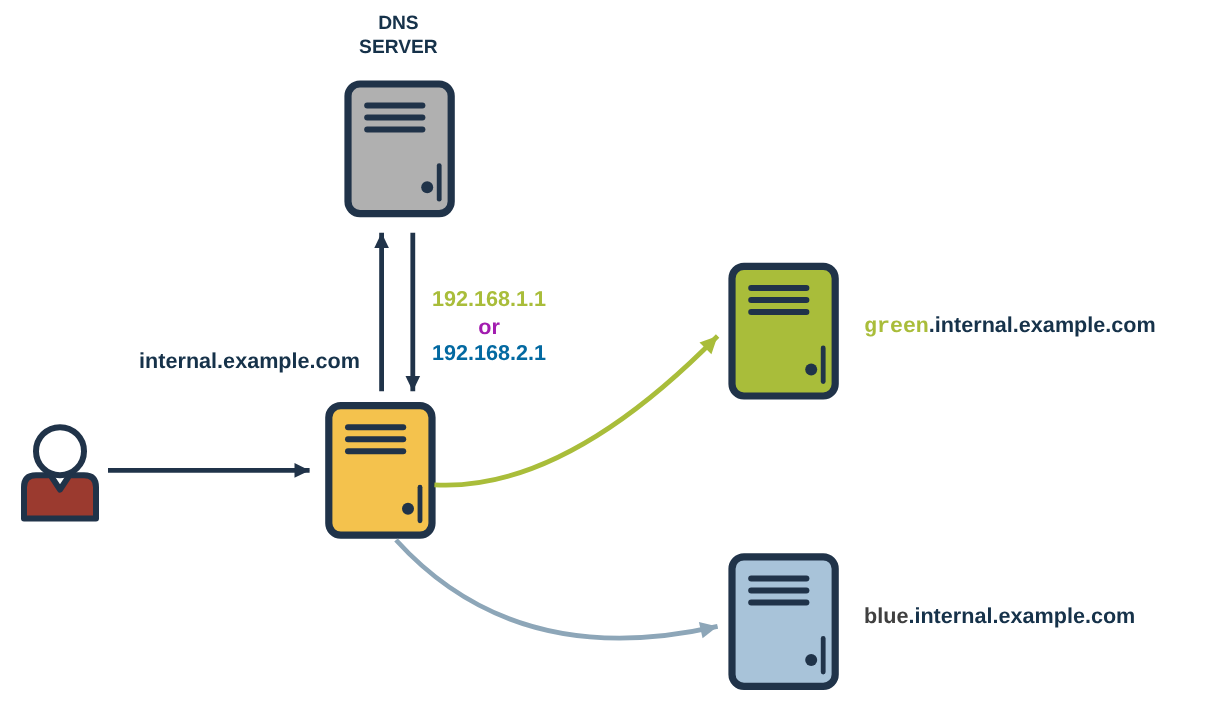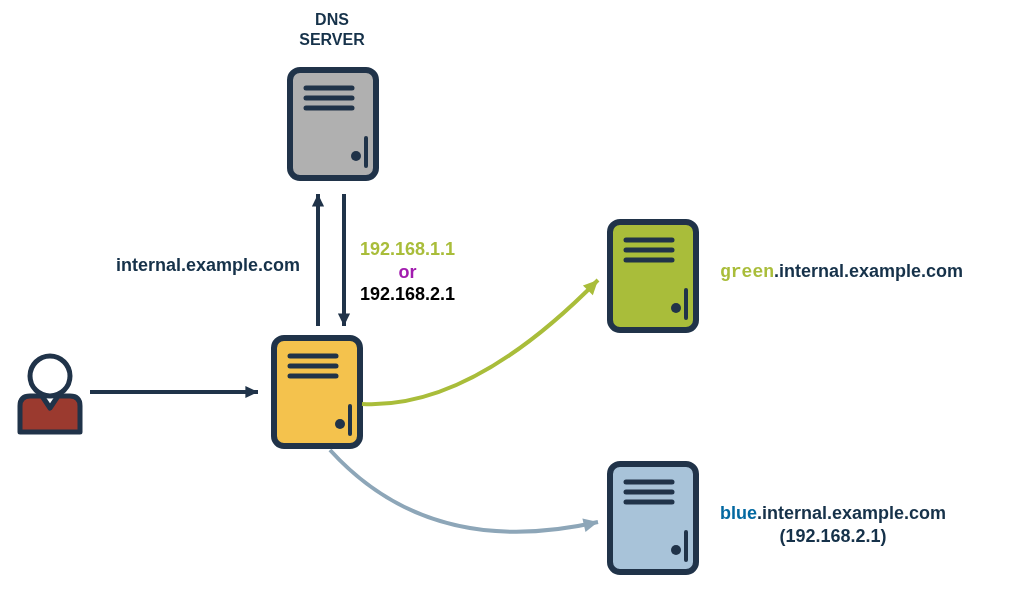--- a/index.html
+++ b/index.html
@@ -13,21 +13,21 @@
   }
   svg { display: block; }
   .lbl {
     position: absolute;
     font-weight: 700;
     color: #16324a;
     line-height: 1.25;
     white-space: nowrap;
   }
   .center { text-align: center; }
-  .right  { text-align: right; }
+  .right  { text-align: right; margin-top: 36px; }
 </style>
 </head>
 <body>
 
 <svg id="canvas" width="1024" height="594" viewBox="0 0 1024 594">
     <g>
       <rect x="290" y="70" width="86" height="108" rx="10" ry="10" fill="#b0b0b0" stroke="#203349" stroke-width="6"></rect>
       <line x1="306" y1="88" x2="352" y2="88" stroke="#203349" stroke-width="5" stroke-linecap="round"></line>
       <line x1="306" y1="98" x2="352" y2="98" stroke="#203349" stroke-width="5" stroke-linecap="round"></line>
       <line x1="306" y1="108" x2="352" y2="108" stroke="#203349" stroke-width="5" stroke-linecap="round"></line>
@@ -96,23 +96,22 @@
   <span>DNS<br>SERVER</span>
 </div>
 
 <div class="lbl right" style="left:80px; top:254px; width:220px; font-size:18px;">
   <span>internal.example.com</span>
 </div>
 
 <div class="lbl" style="left:360px; top:238px; font-size:18px; font-weight:700;">
   <div id="resp1" style="color: rgb(169, 189, 58);">192.168.1.1</div>
   <div id="resp2" class="center" style="color:#a21caf;">or</div>
-  <div id="resp3" style="color: #000000;">192.168.2.1</div>
+  <div id="resp3" style="color: #0369a1;">192.168.2.1</div>
 </div>
 
 <div class="lbl" style="left:720px; top:260px; font-size:18px;">
   <span id="green-prefix" style="color: rgb(169, 189, 58); font-family: Liberation Mono, monospace;">green</span><span>.internal.example.com</span>
 </div>
 
 <div class="lbl" style="left:720px; top:502px; font-size:18px;">
-  <span id="blue-prefix" style="color: #0369a1;">blue</span><span>.internal.example.com</span>
-  <div class="center">(192.168.2.1)</div>
+  <span id="blue-prefix" style="color: #404040;">blue</span><span>.internal.example.com</span>
 </div>
 
 </body></html>

